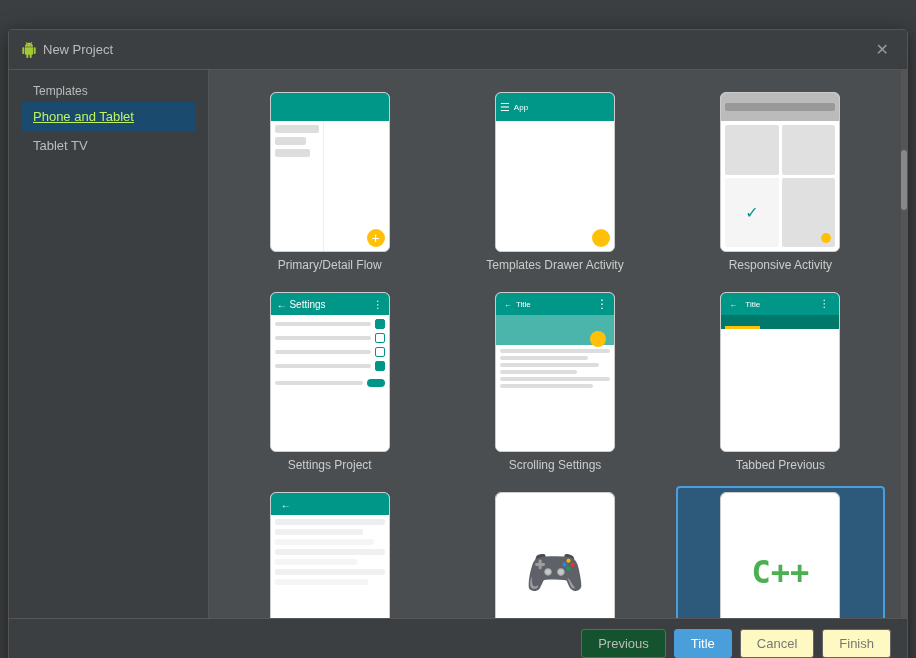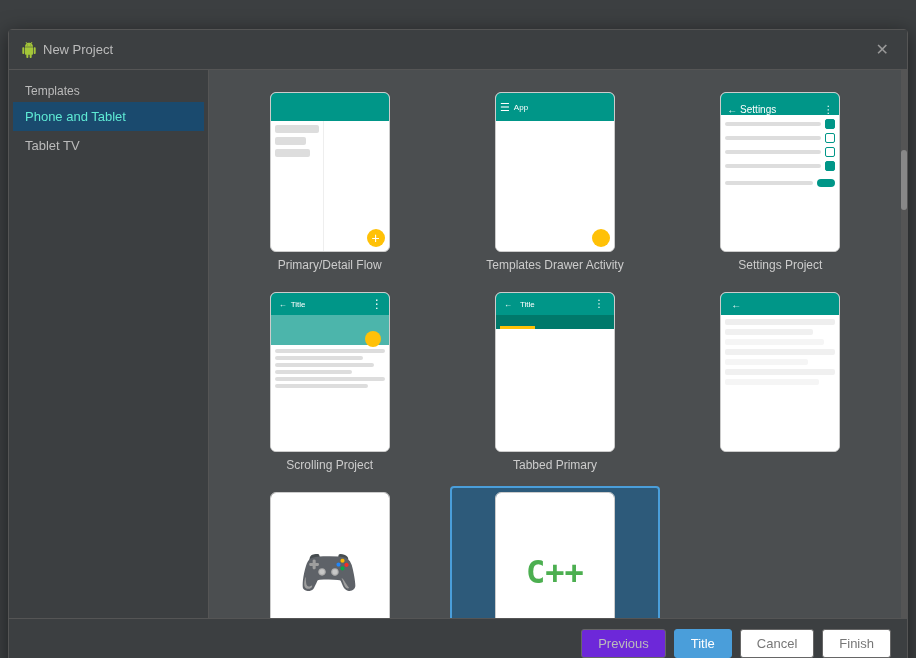--- a/index.html
+++ b/index.html
@@ -54,37 +54,38 @@
     }
     .dialog-body {
       display: flex;
       flex: 1;
       overflow: hidden;
     }
     .sidebar {
       width: 200px;
       background: #3c3f41;
       border-right: 1px solid #555;
-      padding: 8px 4px;
+      padding: 8px 12px;
       flex-shrink: 0;
     }
     .sidebar-section-label {
       color: #bbbbbb;
       font-size: 12px;
       padding: 6px 12px 4px 12px;
     }
     .sidebar-item {
       padding: 7px 12px;
       cursor: pointer;
       font-size: 13px;
       color: #bbbbbb;
     }
     .sidebar-item.active {
       background: #1a4a6e;
-      color: #5eead4;
+      color: #bef264;
+      text-decoration: underline;
     }
     .main-content {
       flex: 1;
       display: flex;
       flex-direction: column;
       background: #4b4e50;
       overflow: hidden;
     }
     .template-grid {
       flex: 1;
@@ -251,21 +252,21 @@
     
     .settings-thumbnail {
       display: flex;
       flex-direction: column;
       height: 100%;
     }
     .settings-topbar {
       height: 22px;
       background: #009688;
       display: flex;
-      align-items: flex-end;
+      align-items: center;
       padding: 0 6px;
     }
     .settings-topbar span { color: white; font-size: 10px; }
     .settings-body {
       flex: 1;
       padding: 4px;
       background: white;
     }
     .settings-row {
       display: flex;
@@ -402,30 +403,30 @@
       flex-shrink: 0;
     }
     .btn {
       padding: 6px 16px;
       border-radius: 3px;
       font-size: 13px;
       cursor: pointer;
       border: 1px solid #666;
     }
     .btn-default {
-      background: #6d28d9;
+      background: #14532d;
       color: #bbbbbb;
     }
     .btn-primary {
       background: #4a9eda;
       color: white;
       border-color: #4a9eda;
     }
     .btn-disabled {
-      background: #ffffff;
+      background: #fef9c3;
       color: #777;
       cursor: default;
     }
     .scrollbar-area {
       width: 6px;
       background: #555;
       flex-shrink: 0;
     }
     
     .scroll-thumb {
@@ -493,20 +494,40 @@
                 <span class="title-bar-text">App</span>
               </div>
               <div class="nav-body">
                 <div class="nav-fab"></div>
               </div>
             </div>
           </div>
           <span class="template-name">Templates Drawer Activity</span>
         </div>
 
+        <div class="template-card">
+          <div class="template-thumbnail">
+            <div class="responsive-thumbnail">
+              <div class="resp-topbar">
+                <div style="height:8px;background:#999;border-radius:2px;flex:1;"></div>
+              </div>
+              <div class="resp-body">
+                <div class="resp-grid">
+                  <div class="resp-cell" style="background:#e0e0e0;"></div>
+                  <div class="resp-cell" style="background:#e0e0e0;"></div>
+                  <div class="resp-cell check" style="background:#f5f5f5;"></div>
+                  <div class="resp-cell" style="background:#e0e0e0;position:relative;">
+                    <div class="resp-badge"></div>
+                  </div>
+                </div>
+              </div>
+            </div>
+          </div>
+          <span class="template-name">Responsive Activity</span>
+        </div>
 
         <div class="template-card">
           <div class="template-thumbnail">
             <div class="settings-thumbnail">
               <div class="settings-topbar">
                 <span>← Settings</span>
                 <span style="margin-left:auto;">⋮</span>
               </div>
               <div class="settings-body">
                 <div class="settings-row">
@@ -548,38 +569,38 @@
               <div class="scroll-body">
                 <div class="scroll-line"></div>
                 <div class="scroll-line" style="width:80%;"></div>
                 <div class="scroll-line" style="width:90%;"></div>
                 <div class="scroll-line" style="width:70%;"></div>
                 <div class="scroll-line"></div>
                 <div class="scroll-line" style="width:85%;"></div>
               </div>
             </div>
           </div>
-          <span class="template-name">Scrolling Project</span>
+          <span class="template-name">Scrolling Settings</span>
         </div>
 
         <div class="template-card">
           <div class="template-thumbnail">
             <div class="tabbed-thumbnail">
               <div class="tabbed-topbar">
                 <span style="color:white;font-size:8px;padding:4px 4px 6px;">←</span>
                 <span style="color:white;font-size:8px;padding:4px 4px 6px;flex:1;">Title</span>
                 <span style="color:white;font-size:10px;padding:4px 6px 6px;">⋮</span>
               </div>
               <div style="background:#00796b;height:14px;display:flex;align-items:flex-end;">
                 <div style="height:3px;width:35px;background:#ffc107;margin-left:4px;"></div>
               </div>
               <div class="tabbed-body"></div>
             </div>
           </div>
-          <span class="template-name">Tabbed Primary</span>
+          <span class="template-name">Tabbed Previous</span>
         </div>
 
         <div class="template-card">
           <div class="template-thumbnail">
             <div class="fragment-thumbnail">
               <div class="frag-topbar">
                 <span>←</span>
               </div>
               <div class="frag-body">
                 <div class="frag-line"></div>

